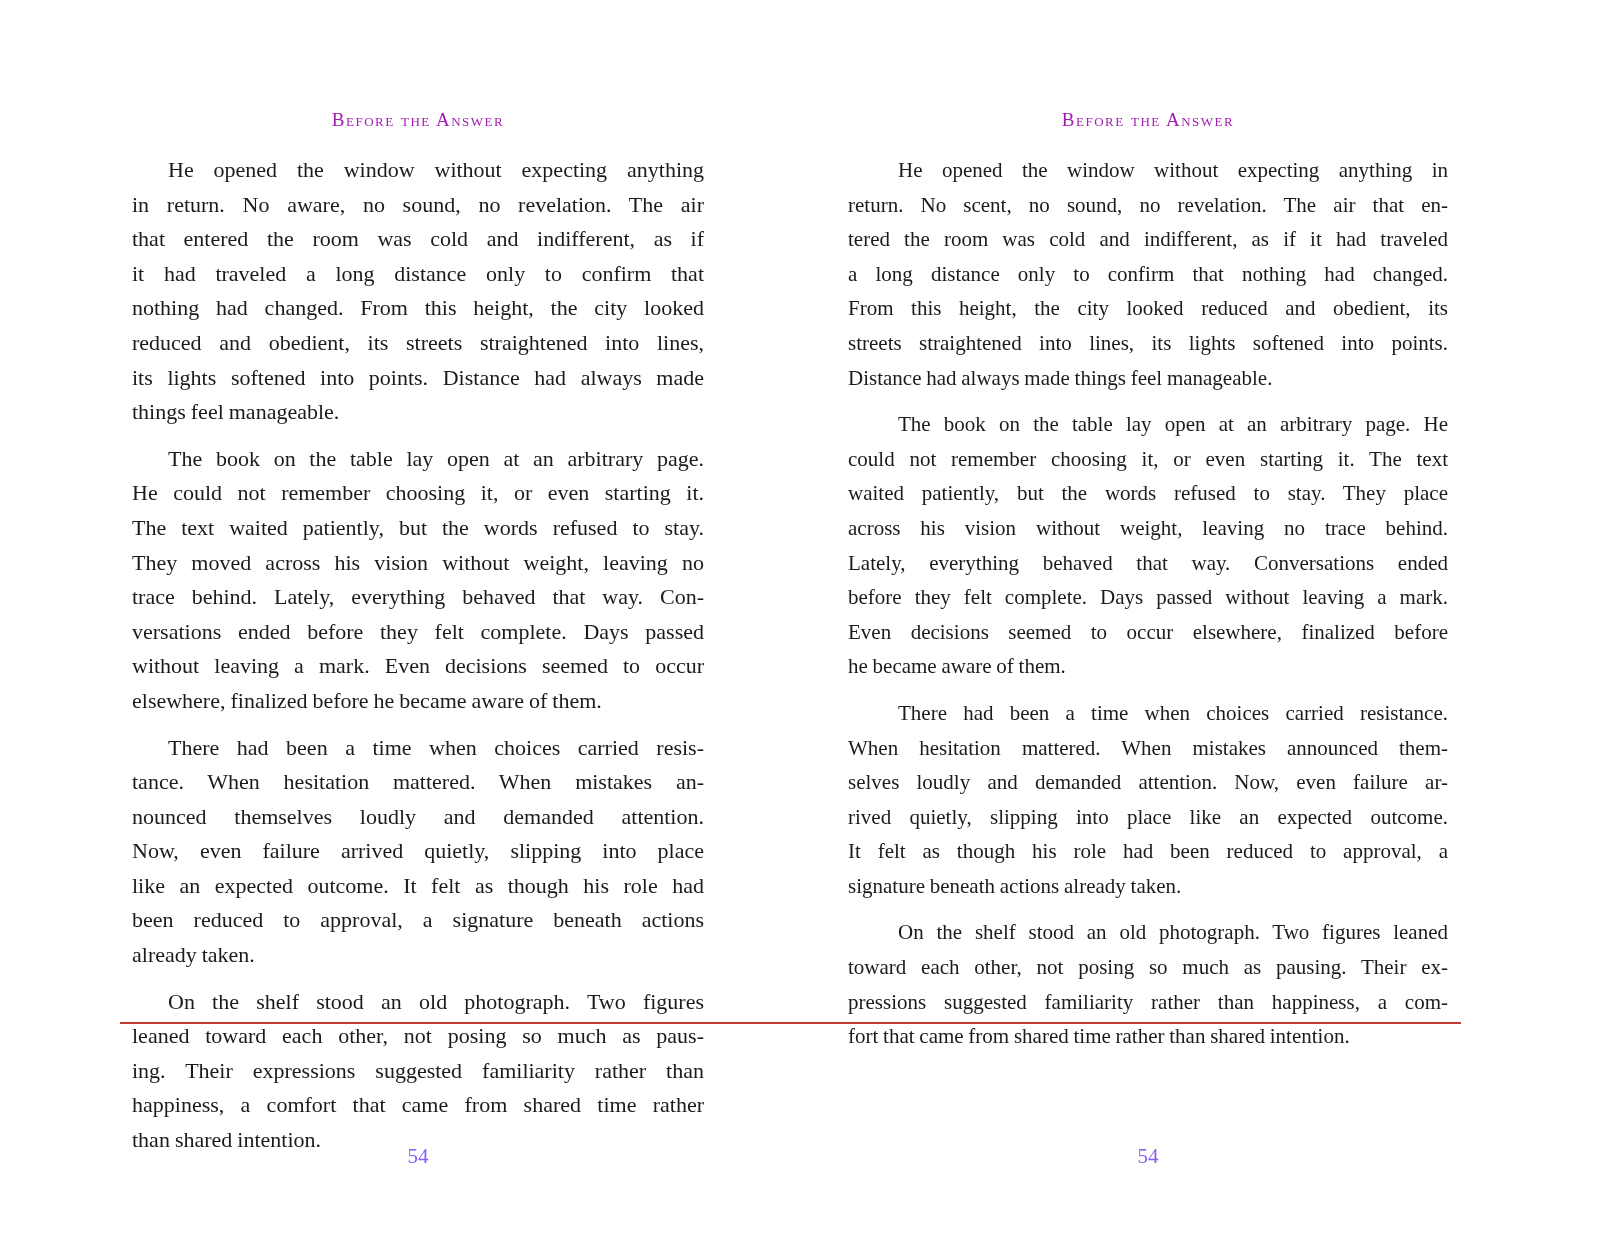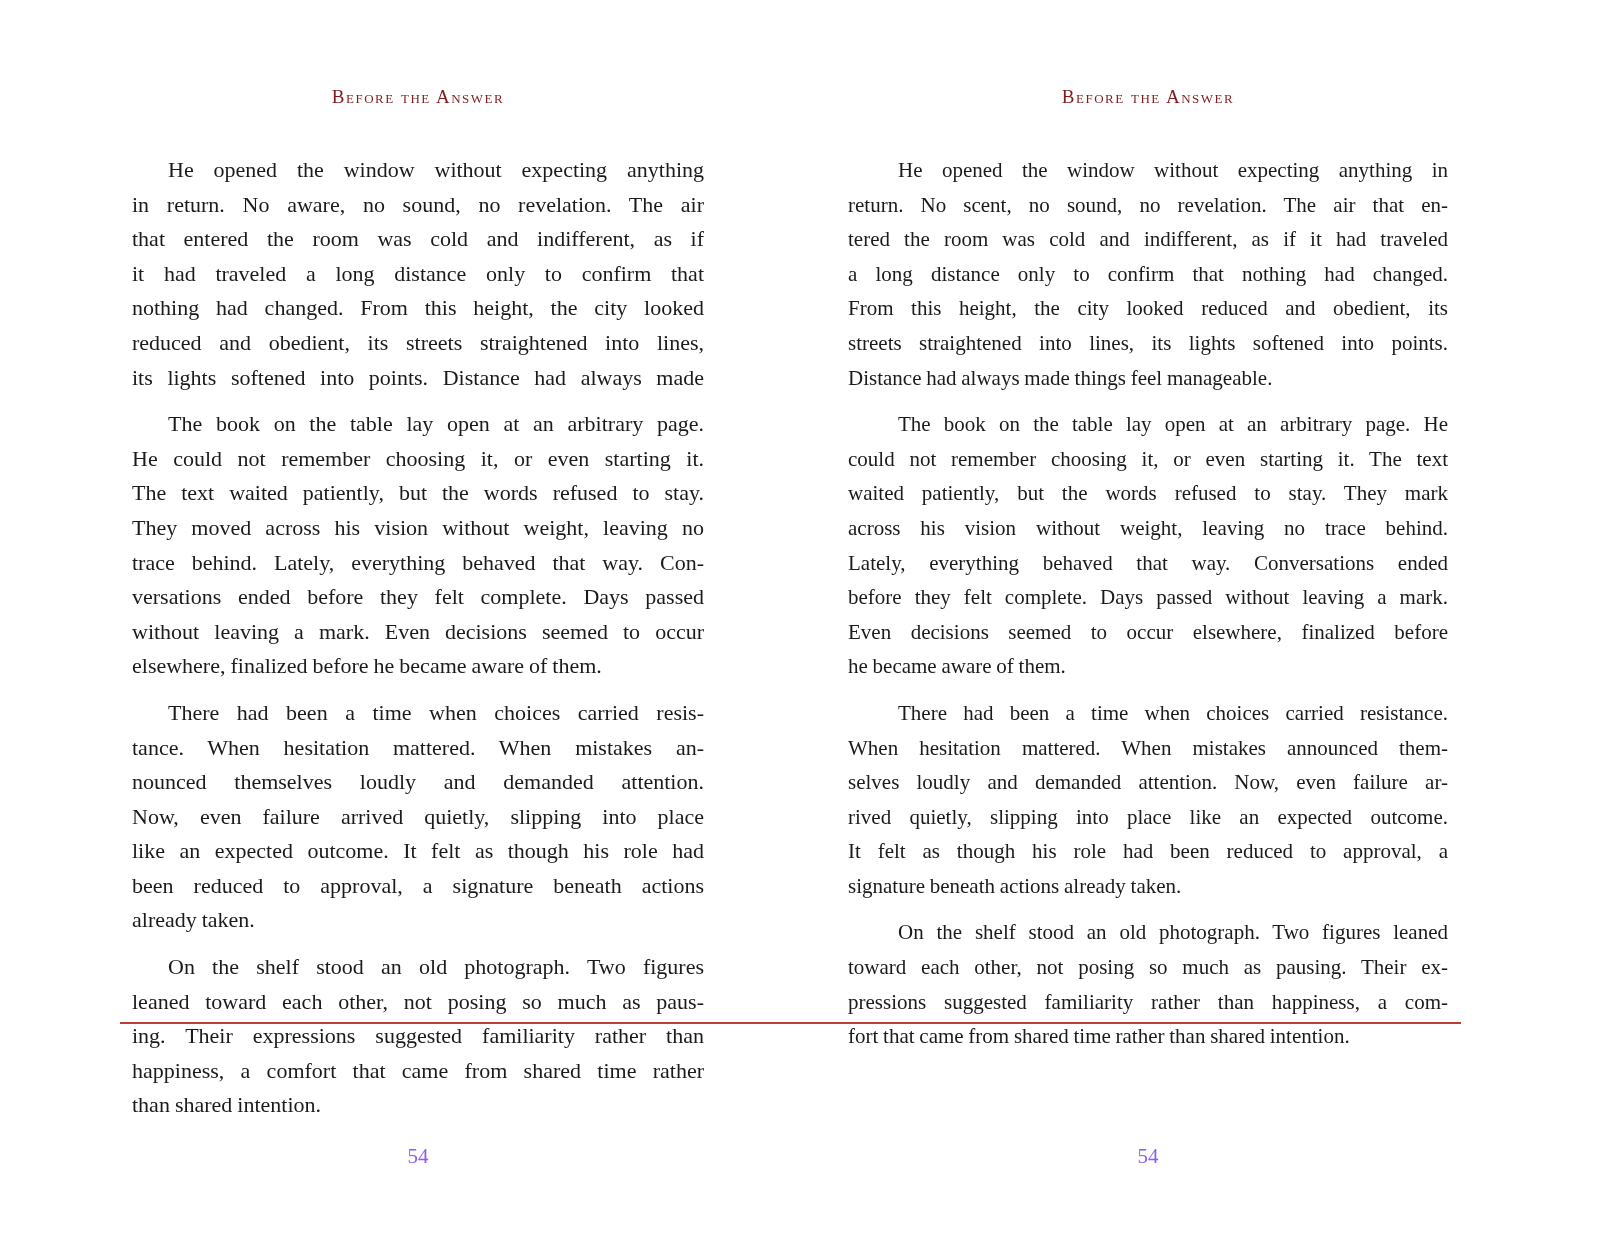--- a/index.html
+++ b/index.html
@@ -18,28 +18,28 @@
   .page {
     position: absolute;
     top: 0;
     height: 1244px;
   }
   .page-left  { left: 120px; width: 596px; }
   .page-right { left: 836px; width: 624px; }
 
   .running-head {
     position: absolute;
-    top: 86px;
+    top: 109px;
     left: 0;
     right: 0;
     text-align: center;
     font-variant: small-caps;
     font-size: 19px;
     letter-spacing: 1.5px;
-    color: #7f1d1d;
+    color: #a21caf;
   }
 
   .body-text {
     position: absolute;
     top: 141px;
     left: 0;
     right: 0;
   }
   .page-left  .body-text { font-size: 22px; }
   .page-right .body-text { font-size: 21px; }
@@ -85,20 +85,21 @@
   <div class="running-head">Before the Answer</div>
   <div class="body-text">
       <div class="paragraph">
         <div class="line first">He opened the window without expecting anything</div>
         <div class="line">in return. No aware, no sound, no revelation. The air</div>
         <div class="line">that entered the room was cold and indifferent, as if</div>
         <div class="line">it had traveled a long distance only to confirm that</div>
         <div class="line">nothing had changed. From this height, the city looked</div>
         <div class="line">reduced and obedient, its streets straightened into lines,</div>
         <div class="line">its lights softened into points. Distance had always made</div>
+        <div class="line last">things feel manageable.</div>
       </div>
       <div class="paragraph">
         <div class="line first">The book on the table lay open at an arbitrary page.</div>
         <div class="line">He could not remember choosing it, or even starting it.</div>
         <div class="line">The text waited patiently, but the words refused to stay.</div>
         <div class="line">They moved across his vision without weight, leaving no</div>
         <div class="line">trace behind. Lately, everything behaved that way. Con-</div>
         <div class="line">versations ended before they felt complete. Days passed</div>
         <div class="line">without leaving a mark. Even decisions seemed to occur</div>
         <div class="line last">elsewhere, finalized before he became aware of them.</div>
@@ -131,21 +132,21 @@
         <div class="line">return. No scent, no sound, no revelation. The air that en-</div>
         <div class="line">tered the room was cold and indifferent, as if it had traveled</div>
         <div class="line">a long distance only to confirm that nothing had changed.</div>
         <div class="line">From this height, the city looked reduced and obedient, its</div>
         <div class="line">streets straightened into lines, its lights softened into points.</div>
         <div class="line last">Distance had always made things feel manageable.</div>
       </div>
       <div class="paragraph">
         <div class="line first">The book on the table lay open at an arbitrary page. He</div>
         <div class="line">could not remember choosing it, or even starting it. The text</div>
-        <div class="line">waited patiently, but the words refused to stay. They mark</div>
+        <div class="line">waited patiently, but the words refused to stay. They place</div>
         <div class="line">across his vision without weight, leaving no trace behind.</div>
         <div class="line">Lately, everything behaved that way. Conversations ended</div>
         <div class="line">before they felt complete. Days passed without leaving a mark.</div>
         <div class="line">Even decisions seemed to occur elsewhere, finalized before</div>
         <div class="line last">he became aware of them.</div>
       </div>
       <div class="paragraph">
         <div class="line first">There had been a time when choices carried resistance.</div>
         <div class="line">When hesitation mattered. When mistakes announced them-</div>
         <div class="line">selves loudly and demanded attention. Now, even failure ar-</div>

